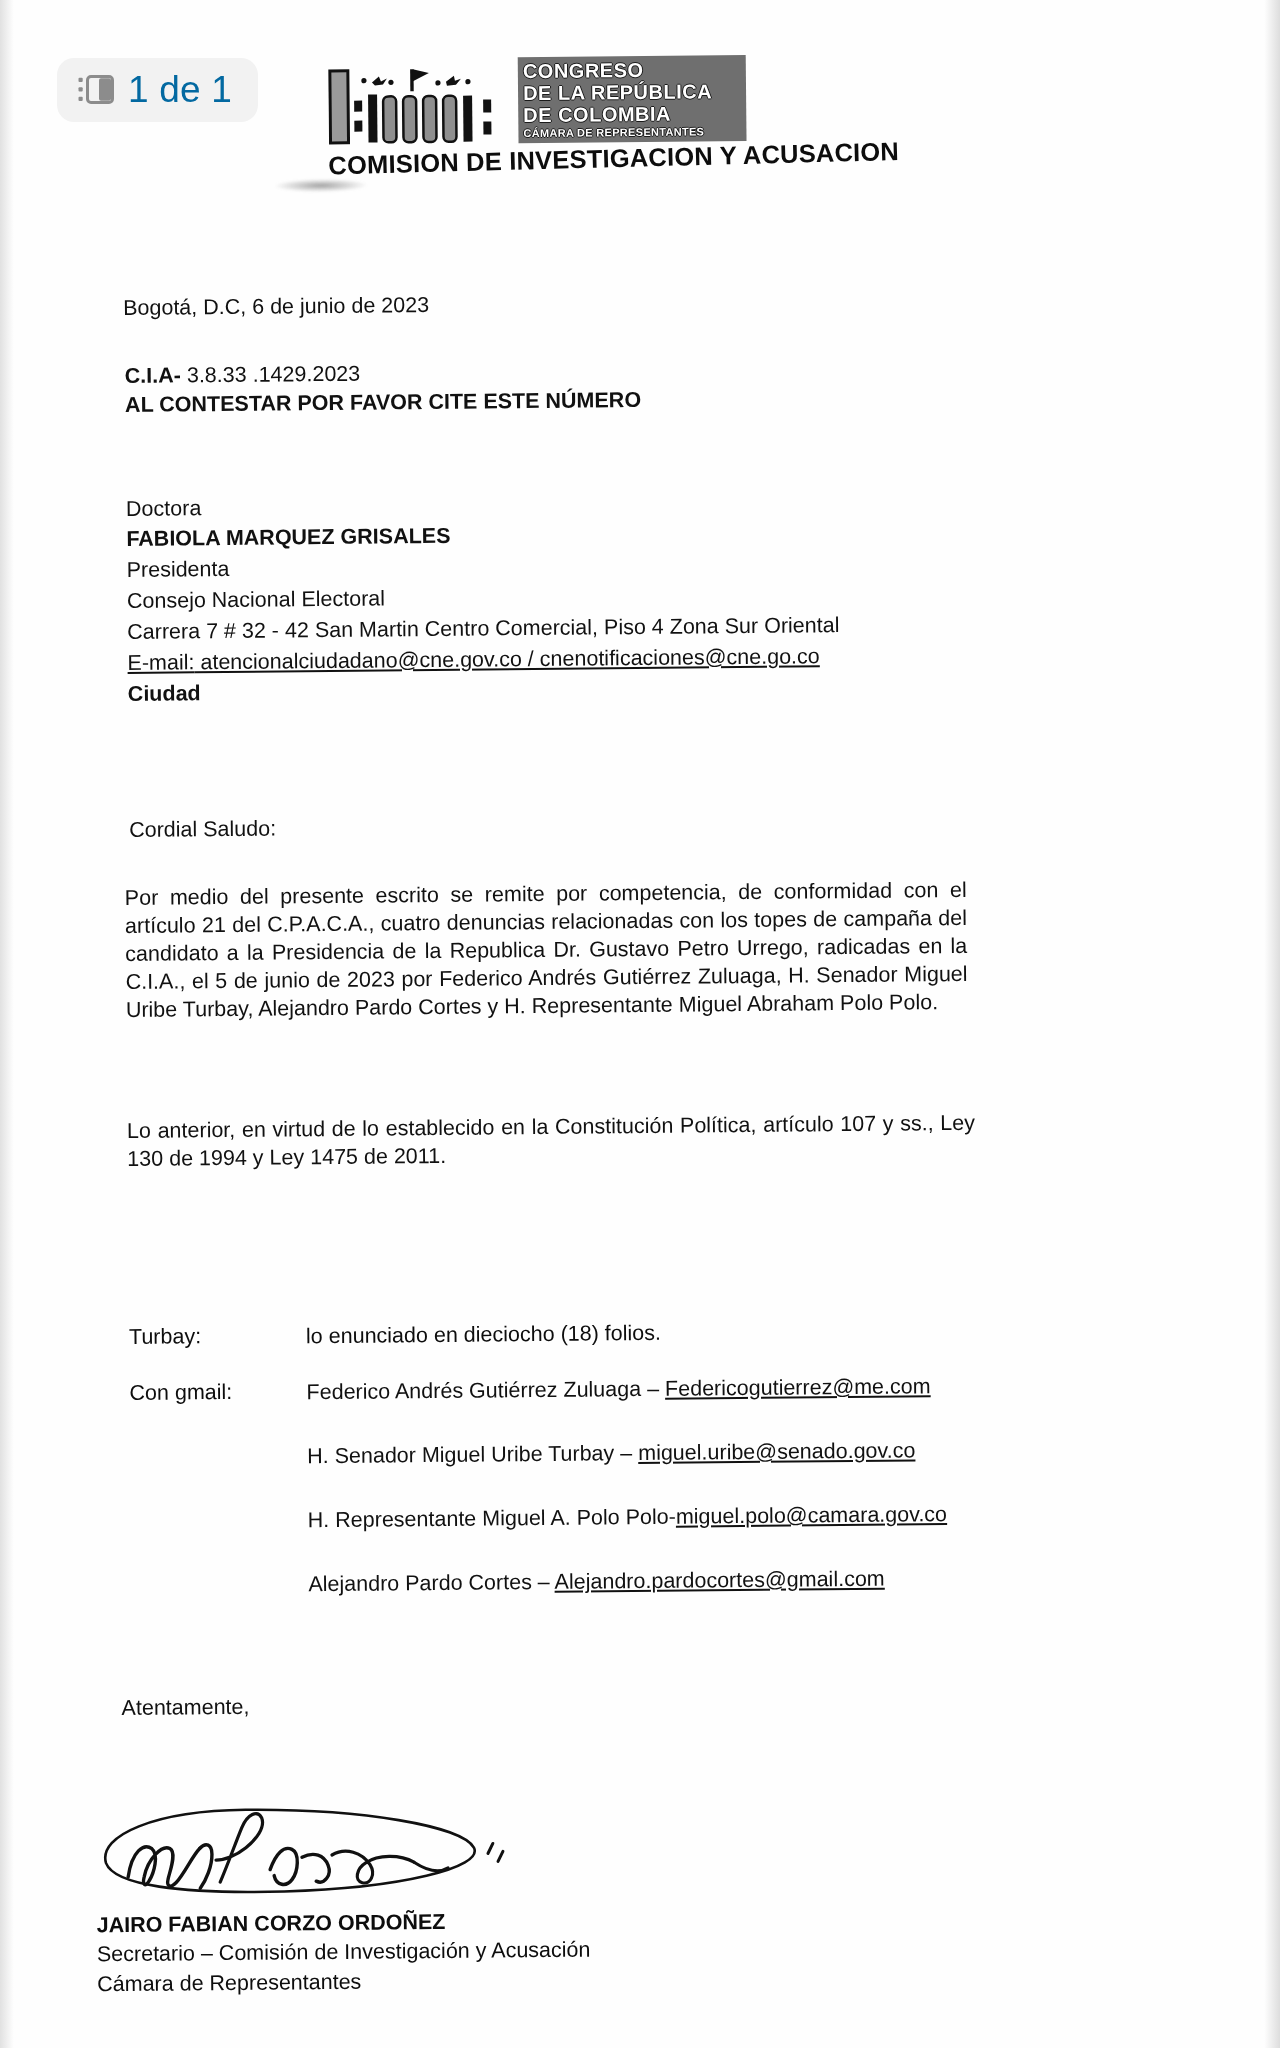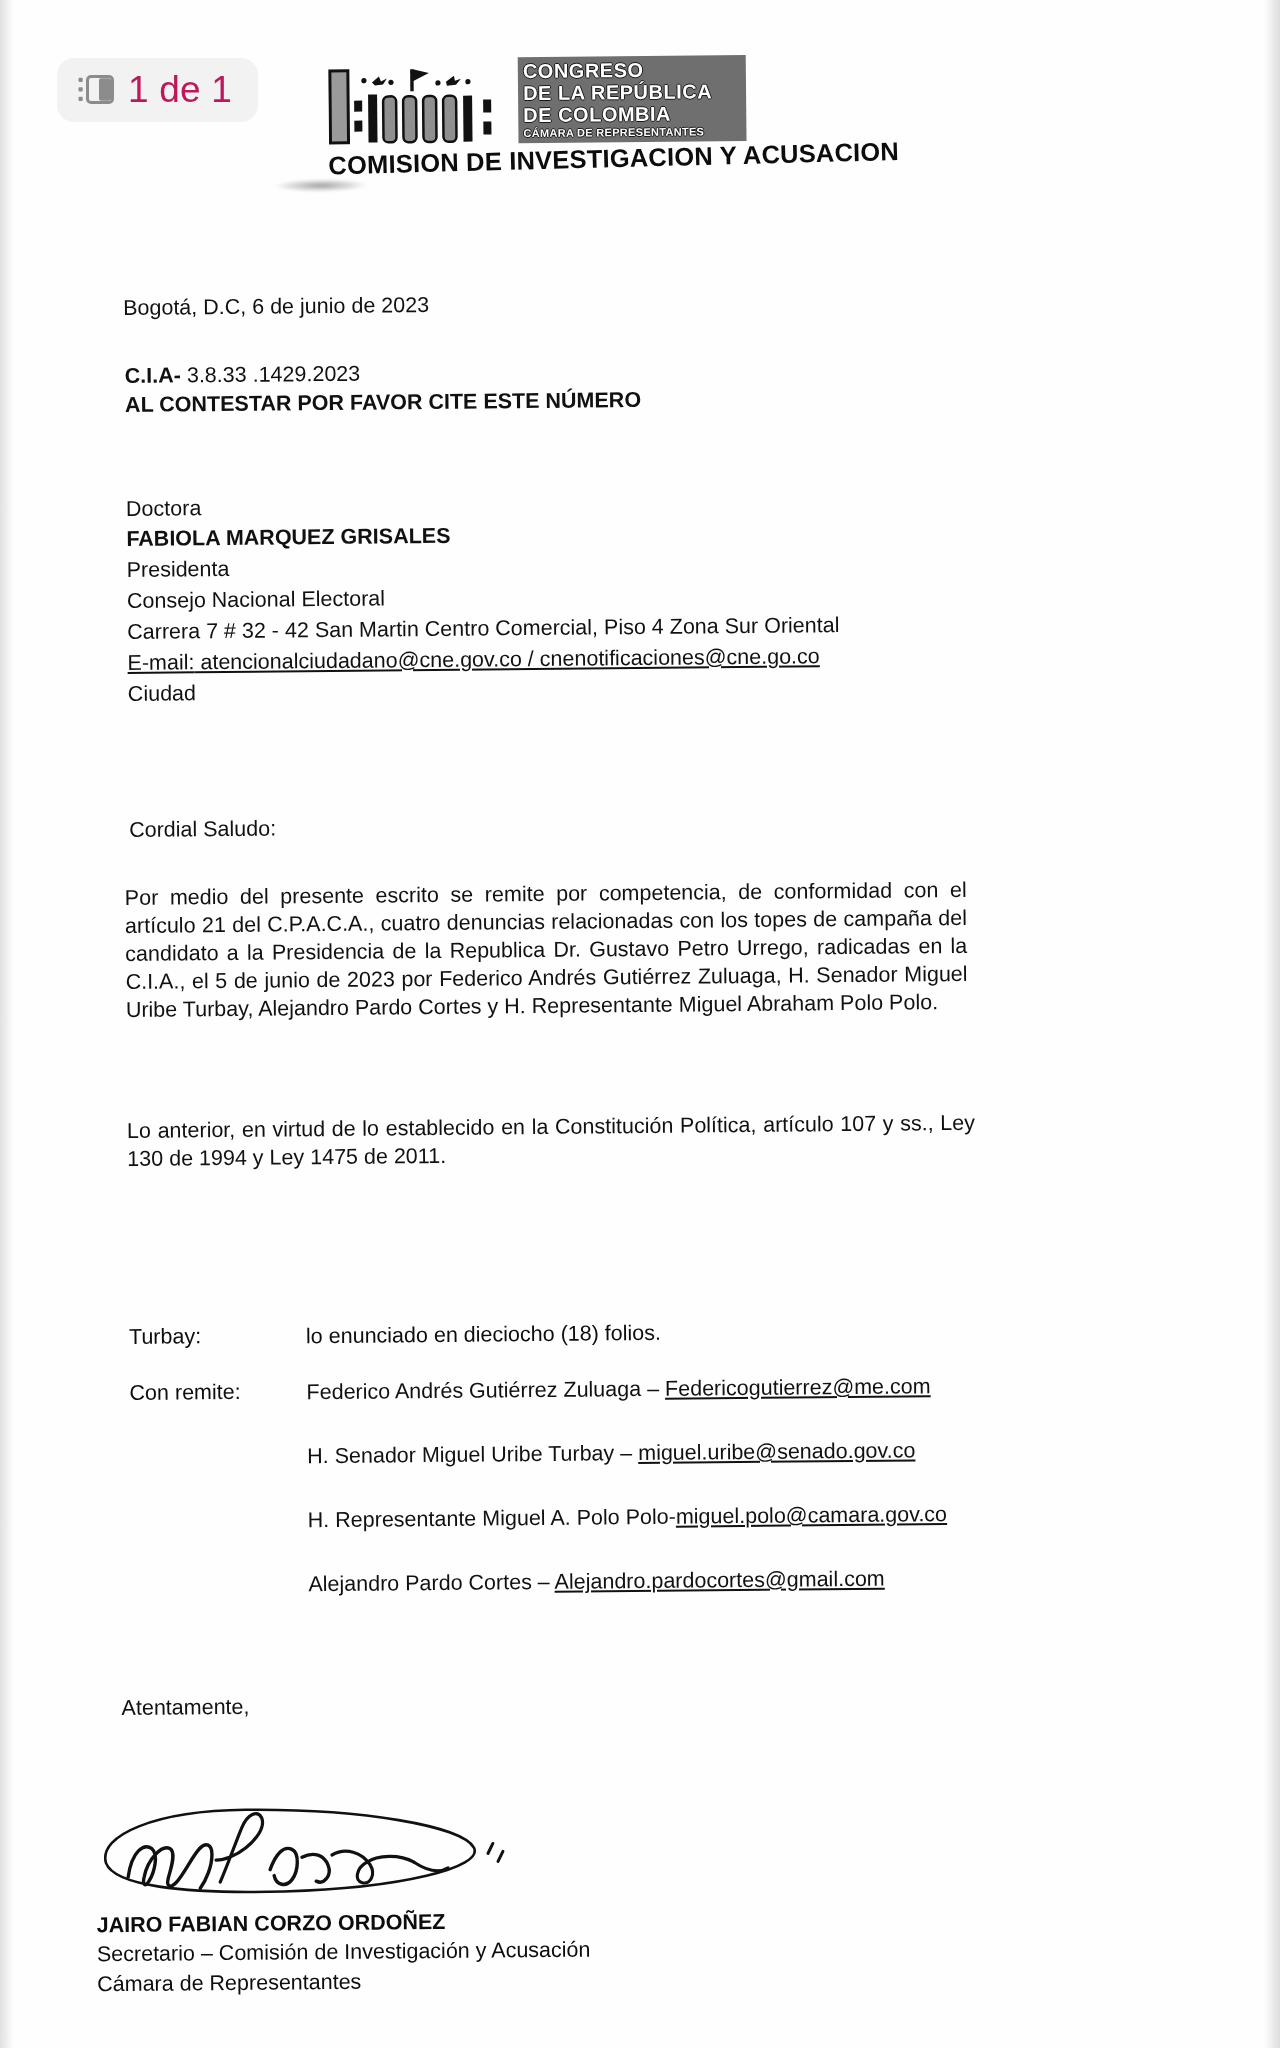--- a/index.html
+++ b/index.html
@@ -59,21 +59,21 @@
     gap: 13px;
     padding: 13px 26px 14px 20px;
     background: #f2f2f2;
     border-radius: 17px;
     color: #8c8c8c;
   }
   .page-pill .label {
     font-size: 37px;
     letter-spacing: .2px;
     line-height: 1;
-    color: #be185d;
+    color: #0369a1;
   }
 
   
   .letterhead {
     position: absolute;
     left: 337px; top: 50px;
     width: 420px;
     height: 92px;
   }
   .lh-building {
@@ -259,32 +259,32 @@
     <div class="t" style="left:131px; top:491px;">Doctora</div>
     <div class="t b" style="left:131px; top:521px;">FABIOLA MARQUEZ GRISALES</div>
     <div class="t" style="left:131px; top:552px;">Presidenta</div>
     <div class="t" style="left:131px; top:583px;">Consejo Nacional Electoral</div>
     <div class="t" style="left:131px; top:614px;">Carrera 7 # 32 - 42 San Martin Centro Comercial, Piso 4 Zona Sur Oriental</div>
 
     <div style="position:absolute; left:131px; top:645px;">
       <span class="t" style="position:static;text-decoration:underline;">E-mail:</span><span class="t u" style="position:static;"> atencionalciudadano@cne.gov.co / cnenotificaciones@cne.go.co</span>
     </div>
 
-    <div class="t" style="left:131px; top:676px;">Ciudad</div>
+    <div class="t" style="left:131px; top:676px;font-weight:bold;">Ciudad</div>
 
     <div class="t" style="left:131px; top:812px;">Cordial Saludo:</div>
 
     <div class="para" style="left:126px; top:880px; width:842px;">Por medio del presente escrito se remite por competencia, de conformidad con el artículo 21 del C.P.A.C.A., cuatro denuncias relacionadas con los topes de campaña del candidato a la Presidencia de la Republica Dr. Gustavo Petro Urrego, radicadas en la C.I.A., el 5 de junio de 2023 por Federico Andrés Gutiérrez Zuluaga, H. Senador Miguel Uribe Turbay, Alejandro Pardo Cortes y H. Representante Miguel Abraham Polo Polo.</div>
 
     <div class="para" style="left:126px; top:1113px; width:848px;">Lo anterior, en virtud de lo establecido en la Constitución Política, artículo 107 y ss., Ley 130 de 1994 y Ley 1475 de 2011.</div>
 
     <div class="cc-key" style="left:126px; top:1320px;">Turbay:</div>
     <div class="cc-row" style="left:303px; top:1320px;">lo enunciado en dieciocho (18) folios.</div>
 
-    <div class="cc-key" style="left:126px; top:1376px;">Con remite:</div>
+    <div class="cc-key" style="left:126px; top:1376px;">Con gmail:</div>
 
     <div style="position:absolute; left:303px; top:1376px;">
       <span class="t" style="position:static;">Federico Andrés Gutiérrez Zuluaga – </span><span class="t u" style="position:static;">Federicogutierrez@me.com</span>
     </div>
 
     <div style="position:absolute; left:303px; top:1440px;">
       <span class="t" style="position:static;">H. Senador Miguel Uribe Turbay – </span><span class="t u" style="position:static;">miguel.uribe@senado.gov.co</span>
     </div>
 
     <div style="position:absolute; left:303px; top:1504px;">

